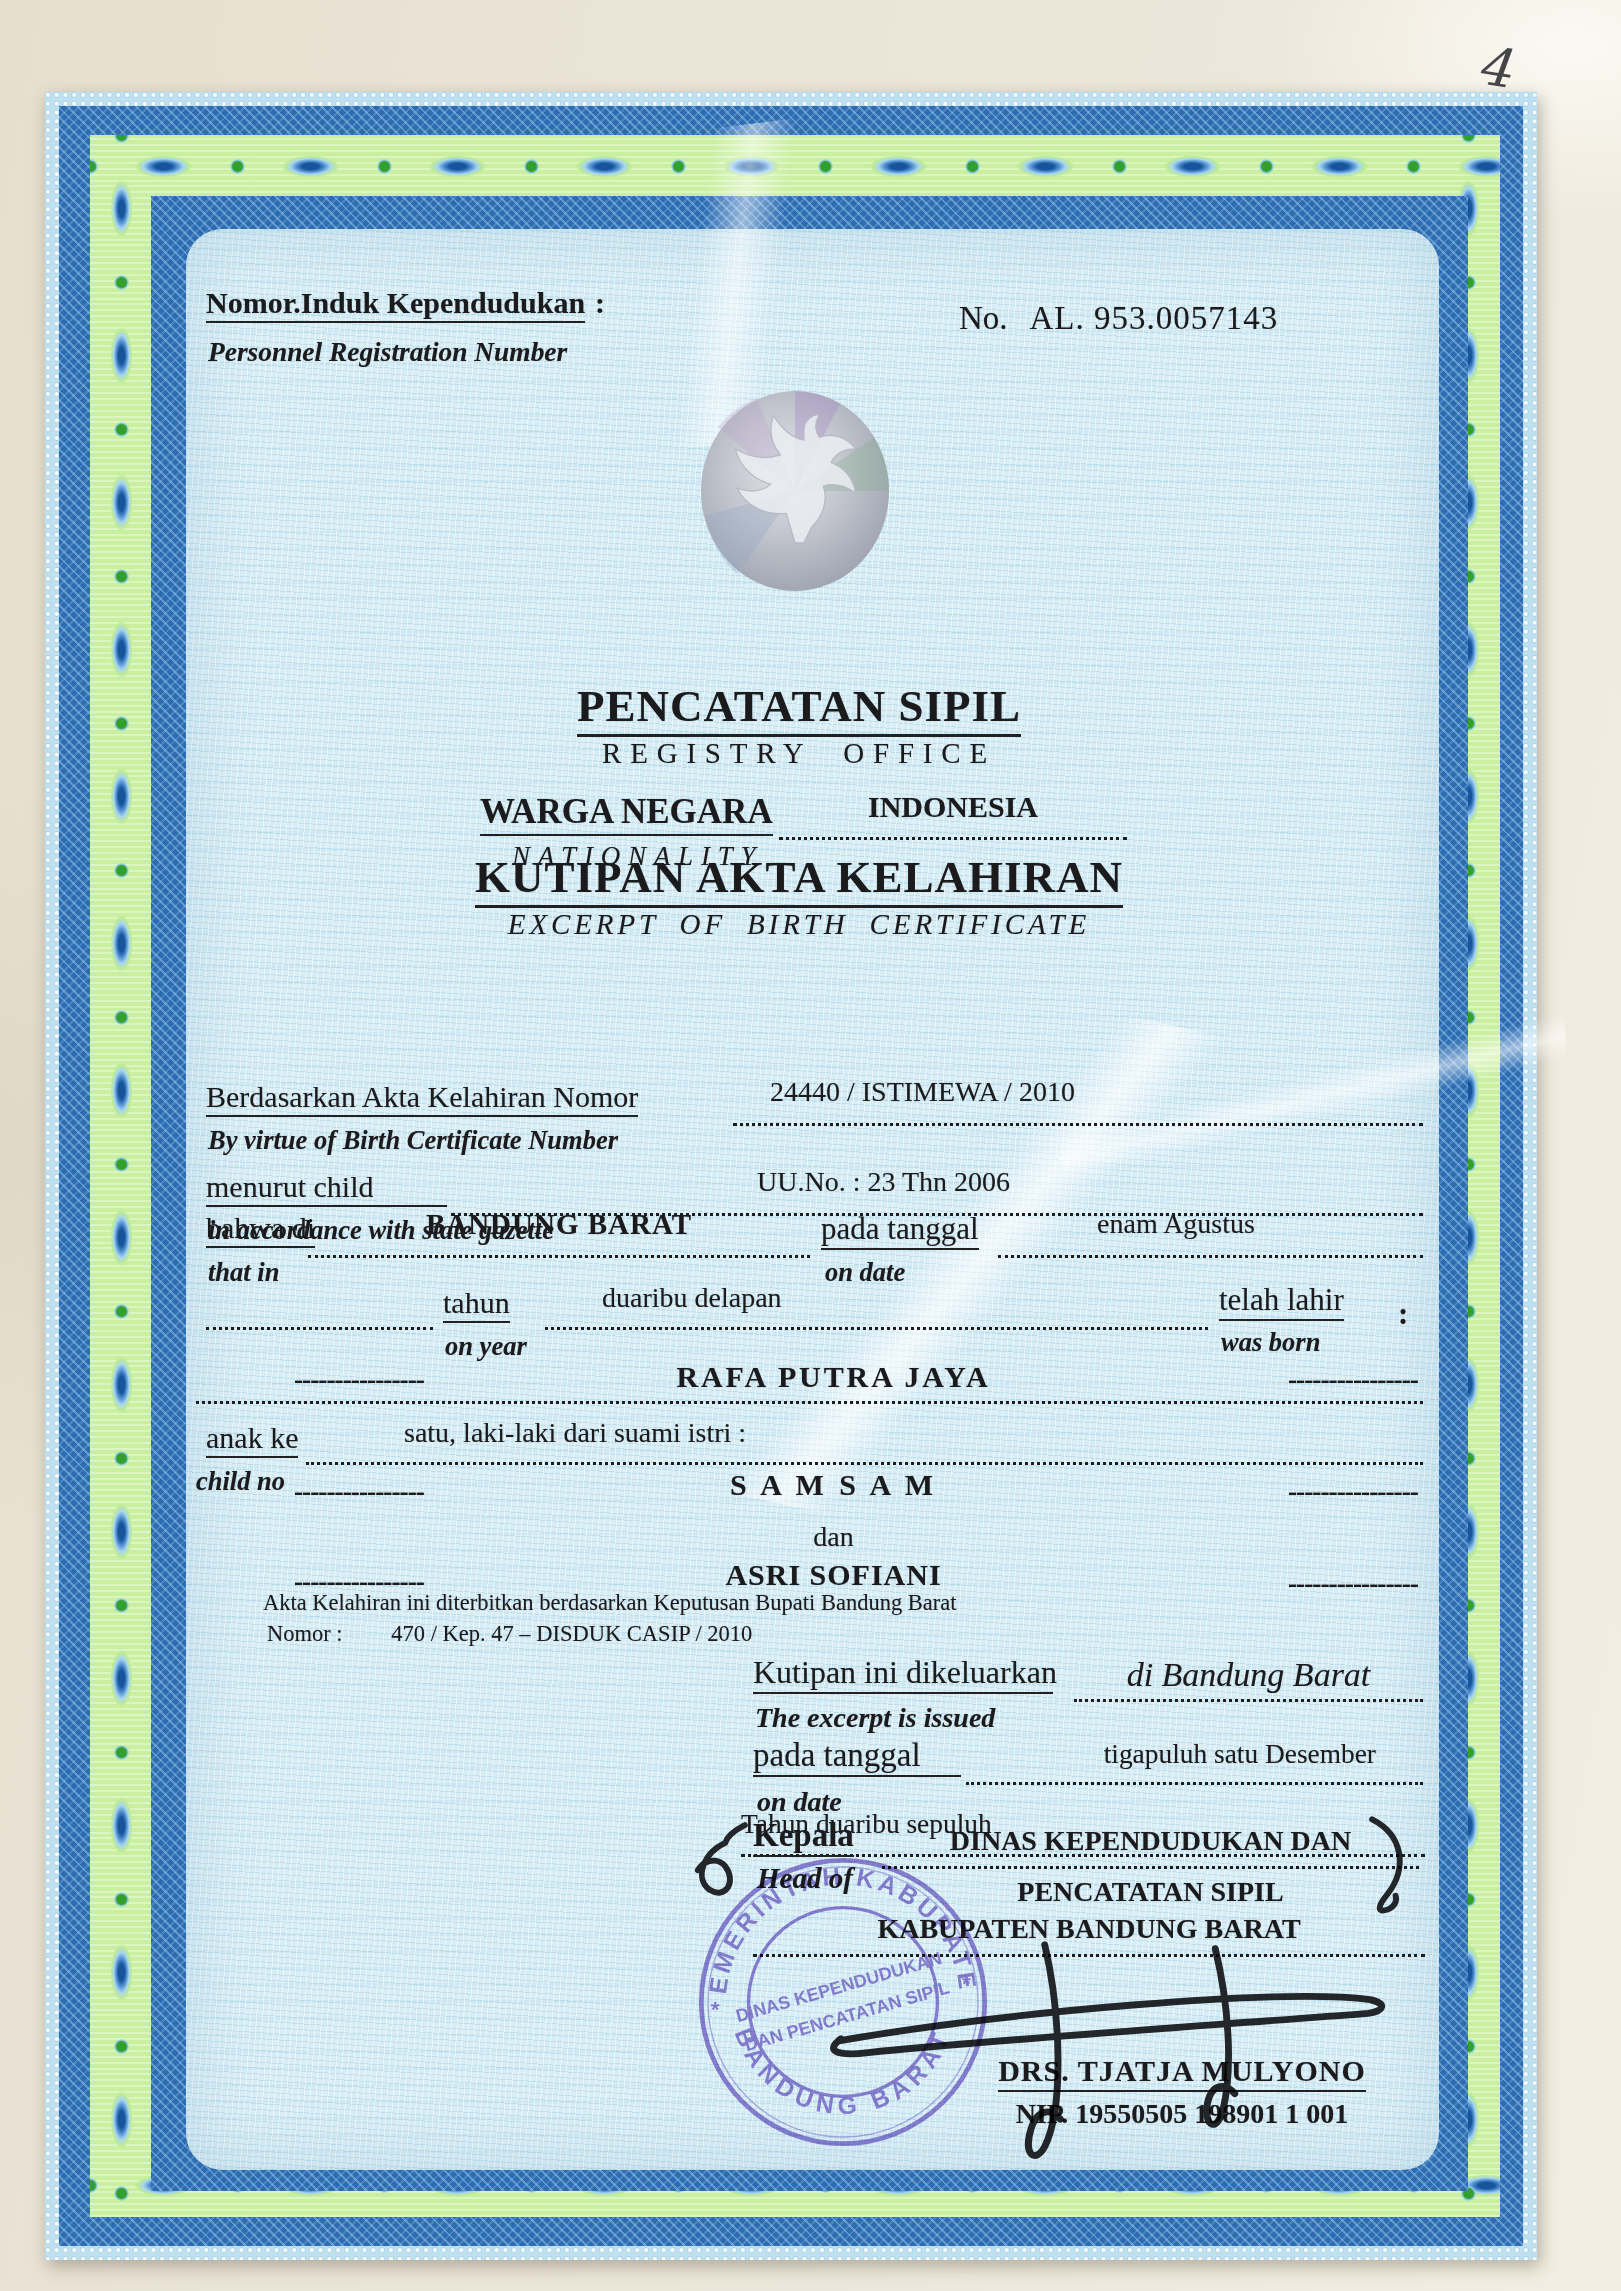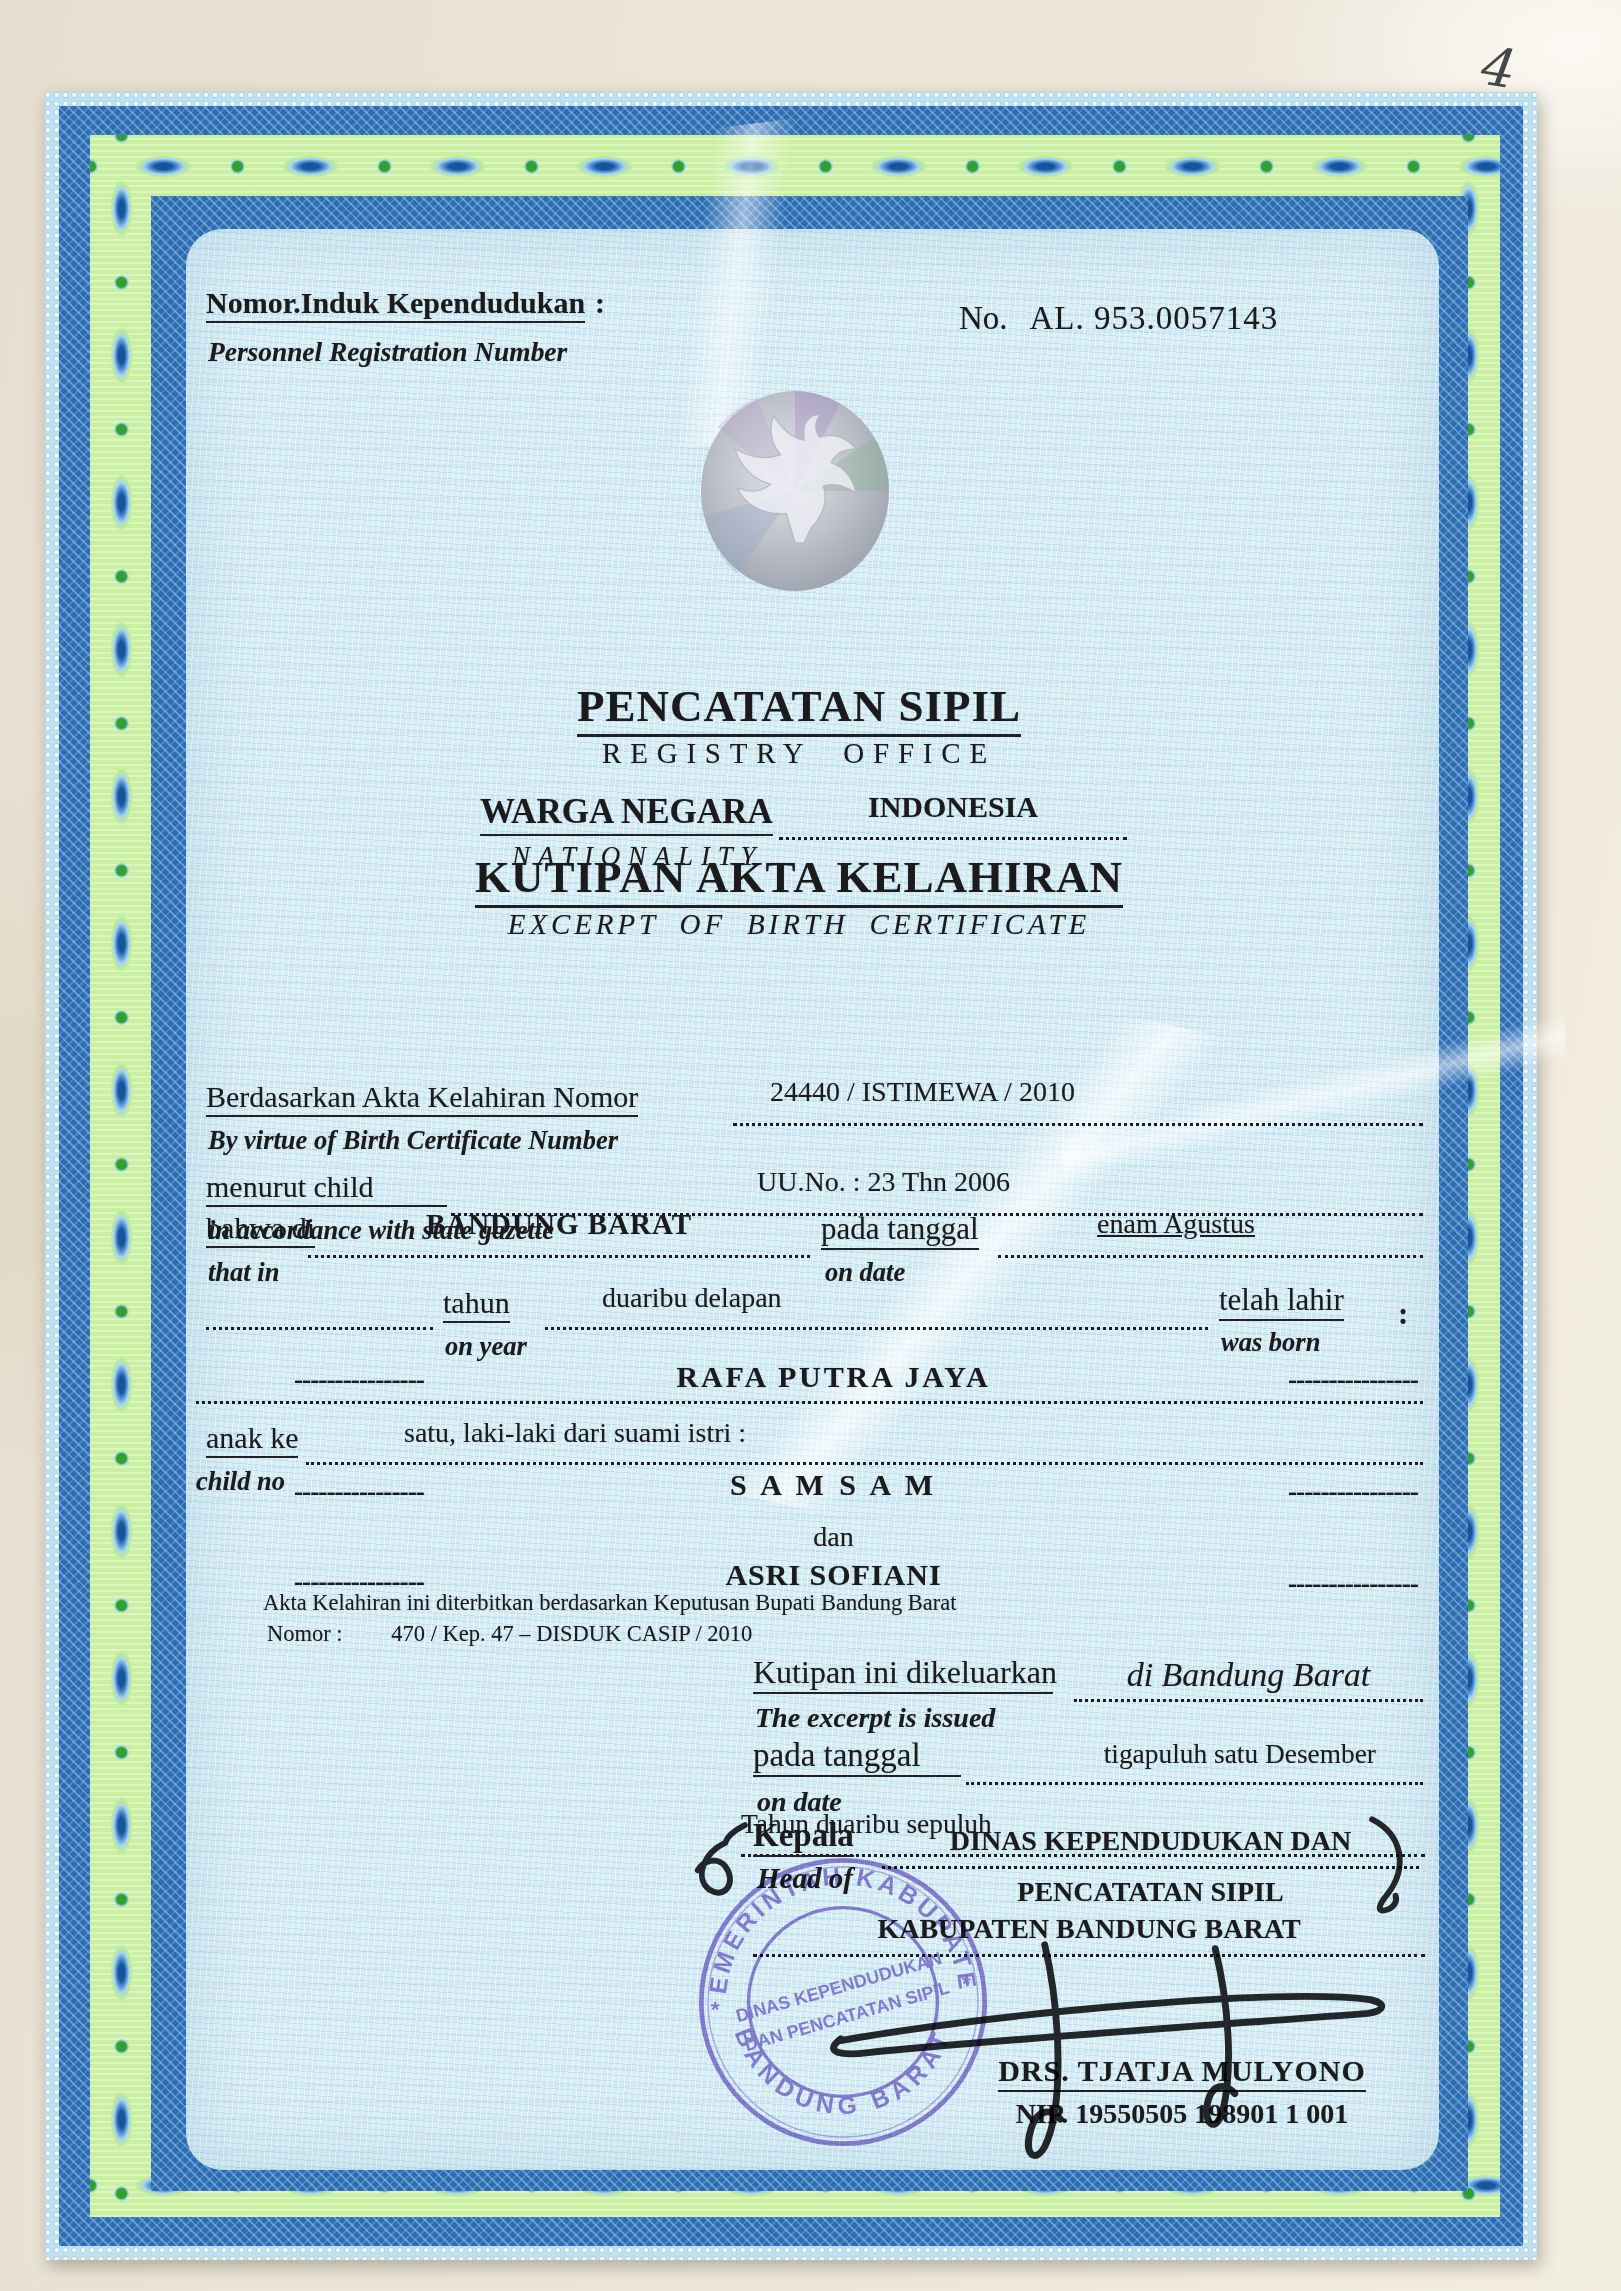--- a/index.html
+++ b/index.html
@@ -163,21 +163,21 @@
   </div>
 
   <div class="t" style="left:206px;top:1211px;"><span class="u2 lbl">bahwa di</span></div>
   <div class="t sub" style="left:208px;top:1257px;">that in</div>
   <div class="dot ctr" style="left:308px;top:1208px;width:502px;height:47px;">
     <span class="b" style="font-size:29px;letter-spacing:1px;">BANDUNG BARAT</span>
   </div>
   <div class="t" style="left:821px;top:1211px;"><span class="u2" style="font-size:31px;">pada tanggal</span></div>
   <div class="t sub" style="left:825px;top:1257px;">on date</div>
   <div class="dot ctr" style="left:998px;top:1208px;width:425px;height:47px;">
-    <span class="val" style="margin-right:69px;text-decoration:underline;">enam Agustus</span>
+    <span class="val" style="margin-right:69px;">enam Agustus</span>
   </div>
 
   <div class="dot" style="left:206px;top:1282px;width:227px;height:45px;"></div>
   <div class="t" style="left:443px;top:1286px;"><span class="u2 lbl">tahun</span></div>
   <div class="t sub" style="left:445px;top:1331px;">on year</div>
   <div class="dot" style="left:545px;top:1282px;width:663px;height:45px;">
     <span class="val" style="margin-left:57px;">duaribu delapan</span>
   </div>
   <div class="t" style="left:1219px;top:1282px;"><span class="u2" style="font-size:31px;">telah lahir</span></div>
   <div class="t sub" style="left:1221px;top:1327px;">was born</div>

